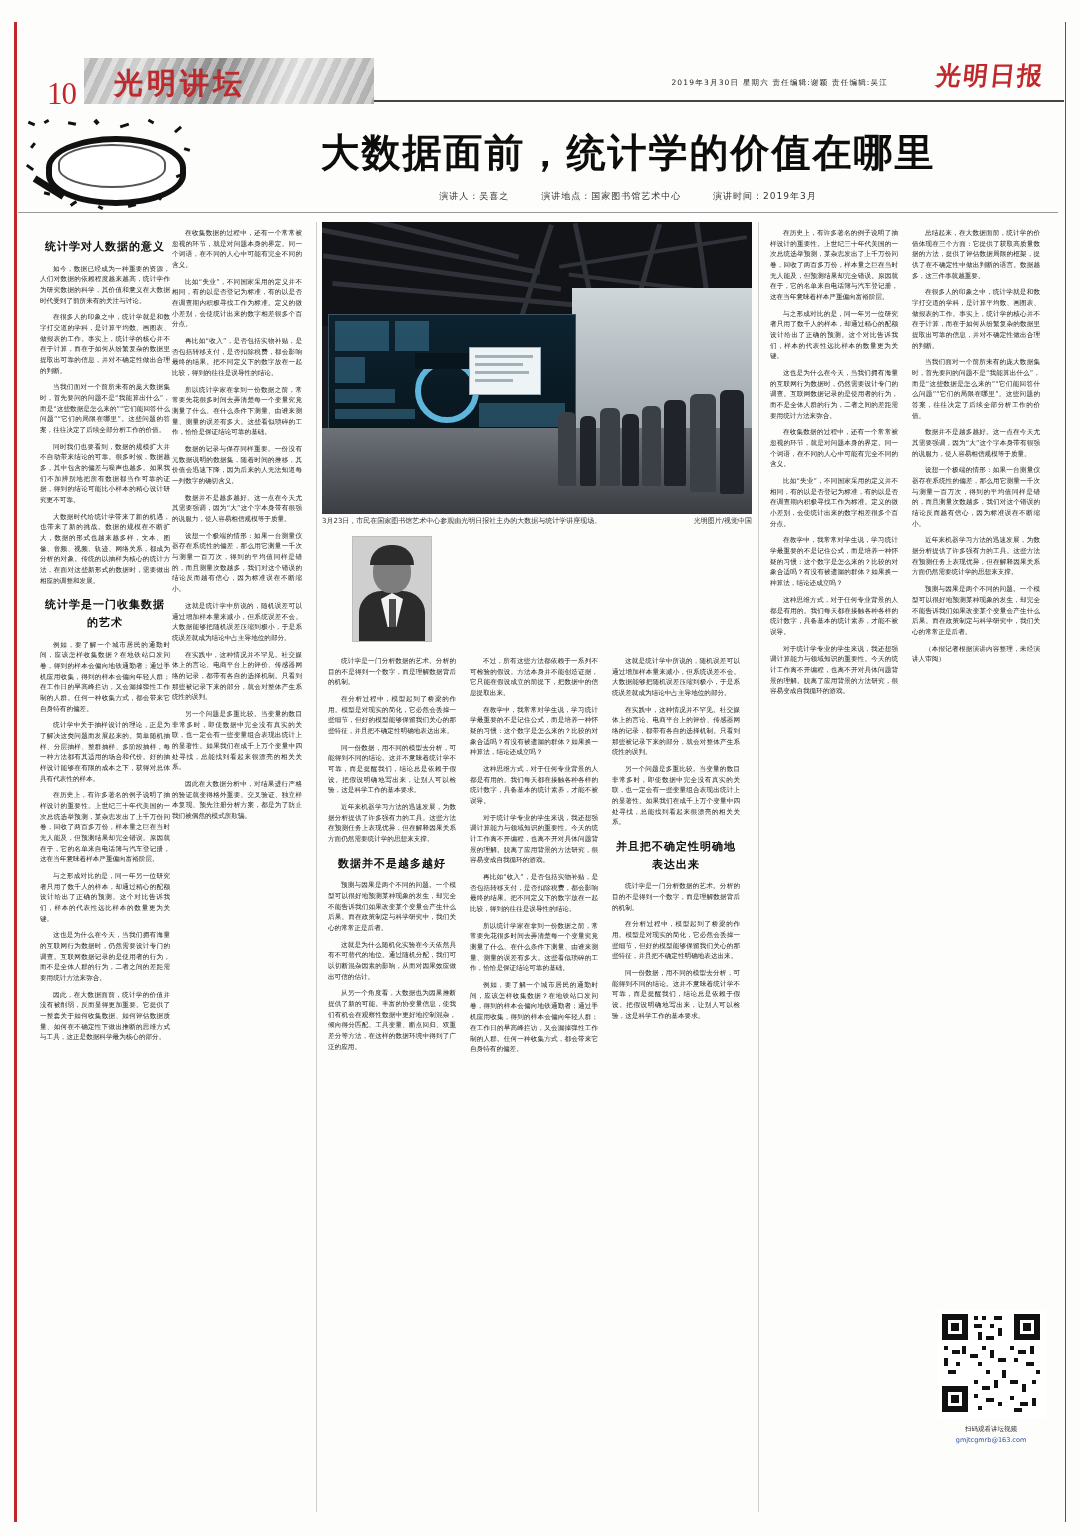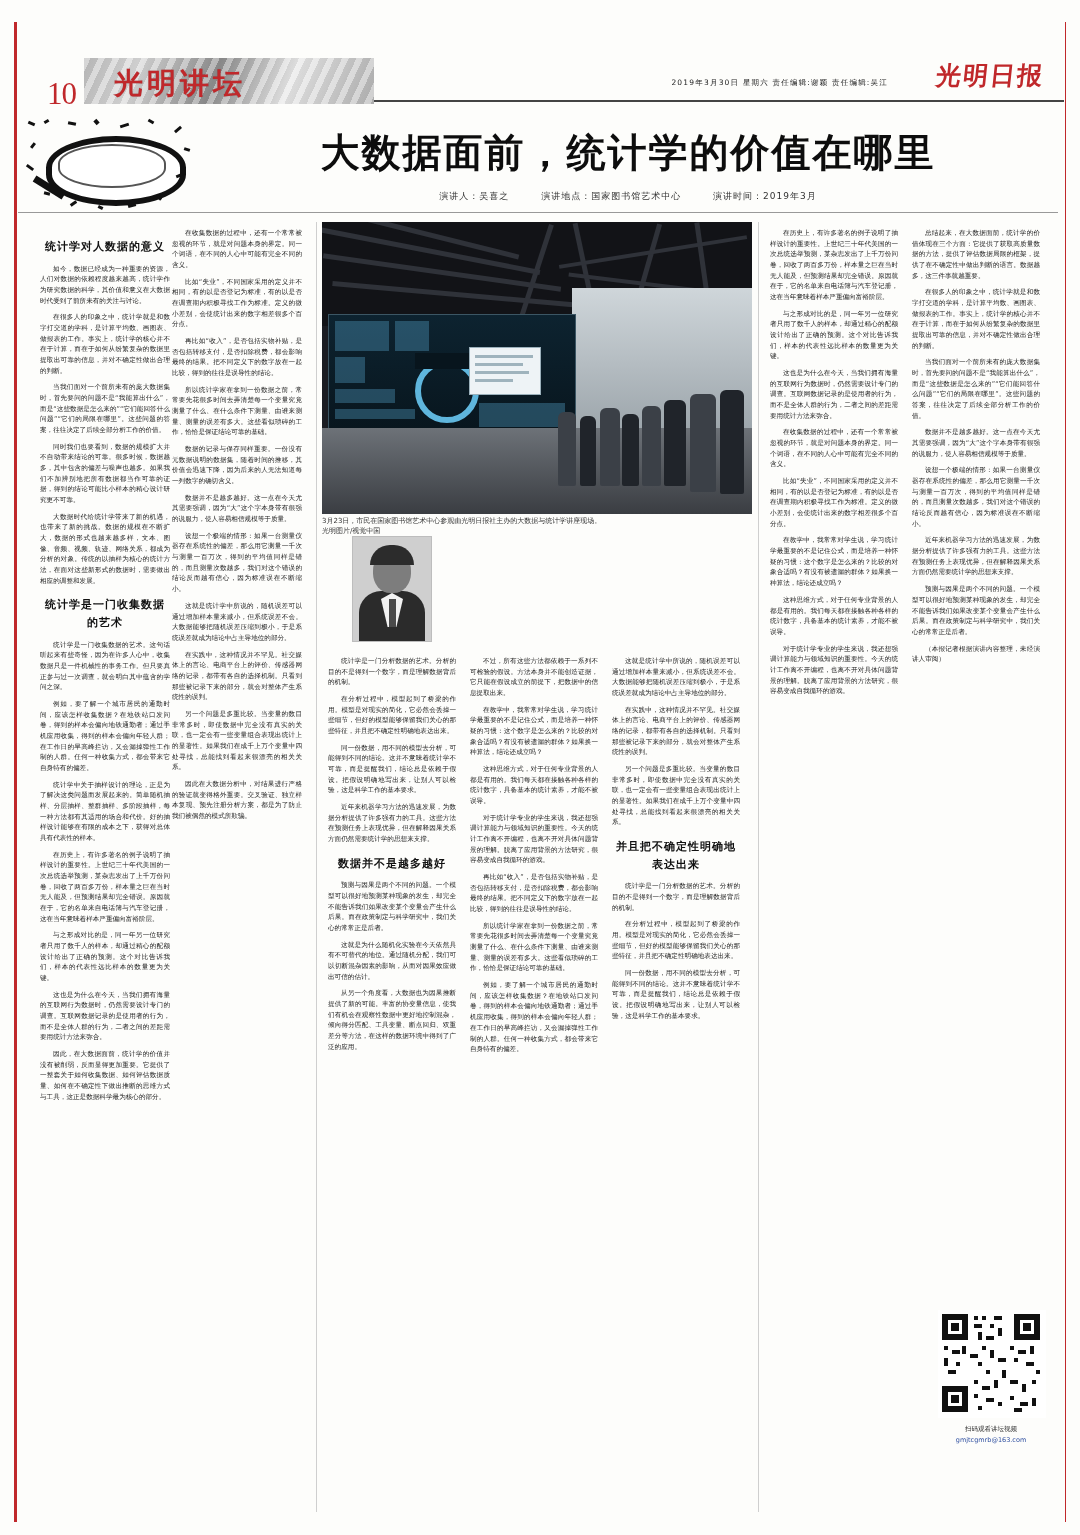--- a/index.html
+++ b/index.html
@@ -42,21 +42,21 @@
   .p-screen .tile{position:absolute;background:rgba(90,170,210,.35);}
   .p-screen .ring{position:absolute;left:86px;top:44px;width:52px;height:52px;border:6px solid #5fb6dd;border-radius:50%;}
   .p-screen .ringgap{position:absolute;left:86px;top:38px;width:54px;height:16px;background:#08151d;}
   .p-card{position:absolute;left:140px;top:32px;width:70px;height:46px;background:#eef3f6;border:1px solid #9bb0bb;}
   .p-card i{position:absolute;left:5px;height:3px;background:#9fb3bd;}
   .p-floor{position:absolute;left:0;top:206px;width:430px;height:86px;background:linear-gradient(180deg,#6d7278,#3a3d42);}
   .p-wallR{position:absolute;left:250px;top:66px;width:180px;height:150px;background:linear-gradient(180deg,#cfd6da,#9aa3a9);}
   .p-person{position:absolute;bottom:28px;background:#20242a;border-radius:6px 6px 2px 2px;}
   .p-person.s{background:#3b4047;}
   .p-cap{position:absolute;left:0;top:262px;width:430px;height:30px;background:rgba(255,255,255,.0);}
-  .photo-caption{position:absolute;left:322px;top:516px;width:430px;font-size:7px;color:#333;display:flex;justify-content:space-between;flex-direction:column;}
+  .photo-caption{position:absolute;left:322px;top:516px;width:430px;font-size:7px;color:#333;display:flex;justify-content:space-between;}
 
   
   .portrait{position:absolute;left:352px;top:536px;width:78px;height:104px;background:#cfcfcf;overflow:hidden;border:1px solid #bdbdbd;}
   .portrait .head{position:absolute;left:20px;top:12px;width:38px;height:44px;border-radius:50% 50% 45% 45%;background:#7d7d7d;}
   .portrait .hair{position:absolute;left:17px;top:8px;width:44px;height:20px;border-radius:22px 22px 0 0;background:#2c2c2c;}
   .portrait .body{position:absolute;left:6px;top:54px;width:66px;height:50px;background:#2b2b2b;border-radius:22px 22px 0 0;}
   .portrait .shirt{position:absolute;left:28px;top:56px;width:22px;height:34px;background:#f2f2f2;clip-path:polygon(50% 0,100% 18%,70% 100%,30% 100%,0 18%);}
   .portrait .tie{position:absolute;left:36px;top:62px;width:7px;height:28px;background:#4a4a4a;}
   .bio{position:absolute;left:444px;top:540px;width:306px;height:98px;border:1px solid #8e8e8e;background:#fbfbf8;padding:8px 10px;box-sizing:border-box;font-size:7.4px;line-height:1.85;color:#222;}
 
@@ -184,21 +184,20 @@
   <div class="vline" style="left:758px;top:222px;height:1290px;"></div>
 
   <div class="col" style="left:28px;top:228px;width:130px;margin-left:12px;">
     <div class="sub">统计学对人数据的意义</div>
     <p>如今，数据已经成为一种重要的资源，人们对数据的依赖程度越来越高，统计学作为研究数据的科学，其价值和意义在大数据时代受到了前所未有的关注与讨论。</p>
     <p>在很多人的印象之中，统计学就是和数字打交道的学科，是计算平均数、画图表、做报表的工作。事实上，统计学的核心并不在于计算，而在于如何从纷繁复杂的数据里提取出可靠的信息，并对不确定性做出合理的判断。</p>
     <p>当我们面对一个前所未有的庞大数据集时，首先要问的问题不是“我能算出什么”，而是“这些数据是怎么来的”“它们能回答什么问题”“它们的局限在哪里”。这些问题的答案，往往决定了后续全部分析工作的价值。</p>
     <p>同时我们也要看到，数据的规模扩大并不自动带来结论的可靠。很多时候，数据越多，其中包含的偏差与噪声也越多。如果我们不加辨别地把所有数据都当作可靠的证据，得到的结论可能比小样本的精心设计研究更不可靠。</p>
     <p>大数据时代给统计学带来了新的机遇，也带来了新的挑战。数据的规模在不断扩大，数据的形式也越来越多样，文本、图像、音频、视频、轨迹、网络关系，都成为分析的对象。传统的以抽样为核心的统计方法，在面对这些新形式的数据时，需要做出相应的调整和发展。</p>
     <div class="sub">统计学是一门收集数据的艺术</div>
-    <p>统计学是一门收集数据的艺术。这句话听起来有些奇怪，因为在许多人心中，收集数据只是一件机械性的事务工作。但只要真正参与过一次调查，就会明白其中蕴含的学问之深。</p>
     <p>例如，要了解一个城市居民的通勤时间，应该怎样收集数据？在地铁站口发问卷，得到的样本会偏向地铁通勤者；通过手机应用收集，得到的样本会偏向年轻人群；在工作日的早高峰拦访，又会漏掉弹性工作制的人群。任何一种收集方式，都会带来它自身特有的偏差。</p>
     <p>统计学中关于抽样设计的理论，正是为了解决这类问题而发展起来的。简单随机抽样、分层抽样、整群抽样、多阶段抽样，每一种方法都有其适用的场合和代价。好的抽样设计能够在有限的成本之下，获得对总体具有代表性的样本。</p>
     <p>在历史上，有许多著名的例子说明了抽样设计的重要性。上世纪三十年代美国的一次总统选举预测，某杂志发出了上千万份问卷，回收了两百多万份，样本量之巨在当时无人能及，但预测结果却完全错误。原因就在于，它的名单来自电话簿与汽车登记册，这在当年意味着样本严重偏向富裕阶层。</p>
     <p>与之形成对比的是，同一年另一位研究者只用了数千人的样本，却通过精心的配额设计给出了正确的预测。这个对比告诉我们，样本的代表性远比样本的数量更为关键。</p>
     <p>这也是为什么在今天，当我们拥有海量的互联网行为数据时，仍然需要设计专门的调查。互联网数据记录的是使用者的行为，而不是全体人群的行为，二者之间的差距需要用统计方法来弥合。</p>
     <p>因此，在大数据面前，统计学的价值并没有被削弱，反而显得更加重要。它提供了一整套关于如何收集数据、如何评估数据质量、如何在不确定性下做出推断的思维方式与工具，这正是数据科学最为核心的部分。</p>
   </div>
 
   <div class="col" style="left:172px;top:228px;width:130px;">
     <p>在收集数据的过程中，还有一个常常被忽视的环节，就是对问题本身的界定。同一个词语，在不同的人心中可能有完全不同的含义。</p>

